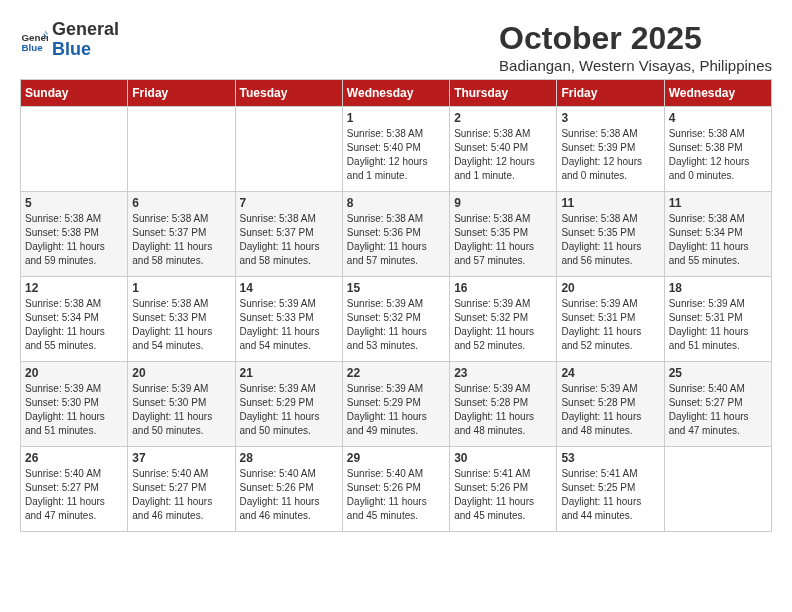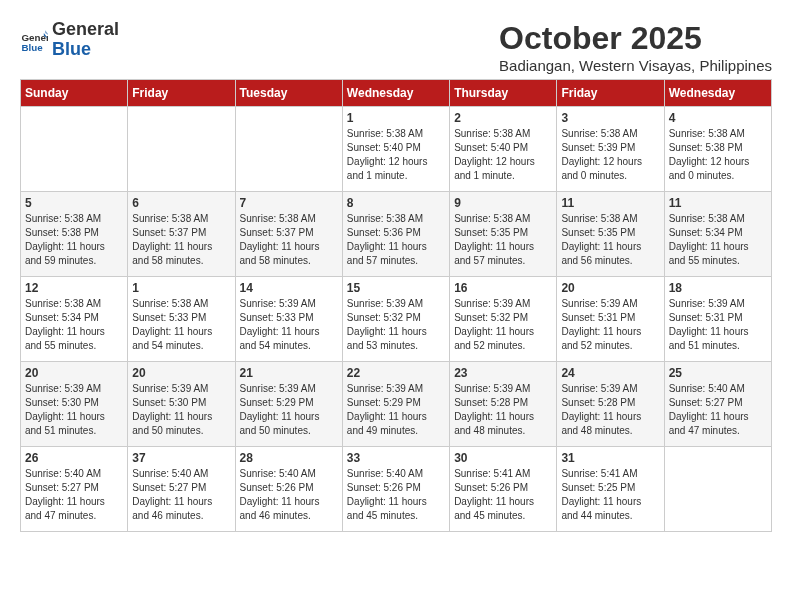--- a/index.html
+++ b/index.html
@@ -319,35 +319,35 @@
 and 46 minutes.</div>
         </td>
         <td>
           <span class="day-number">28</span>
           <div class="day-info" style="white-space: pre-line;">Sunrise: 5:40 AM
 Sunset: 5:26 PM
 Daylight: 11 hours
 and 46 minutes.</div>
         </td>
         <td>
-          <span class="day-number">33</span>
+          <span class="day-number">29</span>
           <div class="day-info" style="white-space: pre-line;">Sunrise: 5:40 AM
 Sunset: 5:26 PM
 Daylight: 11 hours
 and 45 minutes.</div>
         </td>
         <td>
           <span class="day-number">30</span>
           <div class="day-info" style="white-space: pre-line;">Sunrise: 5:41 AM
 Sunset: 5:26 PM
 Daylight: 11 hours
 and 45 minutes.</div>
         </td>
         <td>
-          <span class="day-number">31</span>
+          <span class="day-number">53</span>
           <div class="day-info" style="white-space: pre-line;">Sunrise: 5:41 AM
 Sunset: 5:25 PM
 Daylight: 11 hours
 and 44 minutes.</div>
         </td>
         <td class="empty-cell"></td>
       </tr>
     </tbody>
 </table>
 

